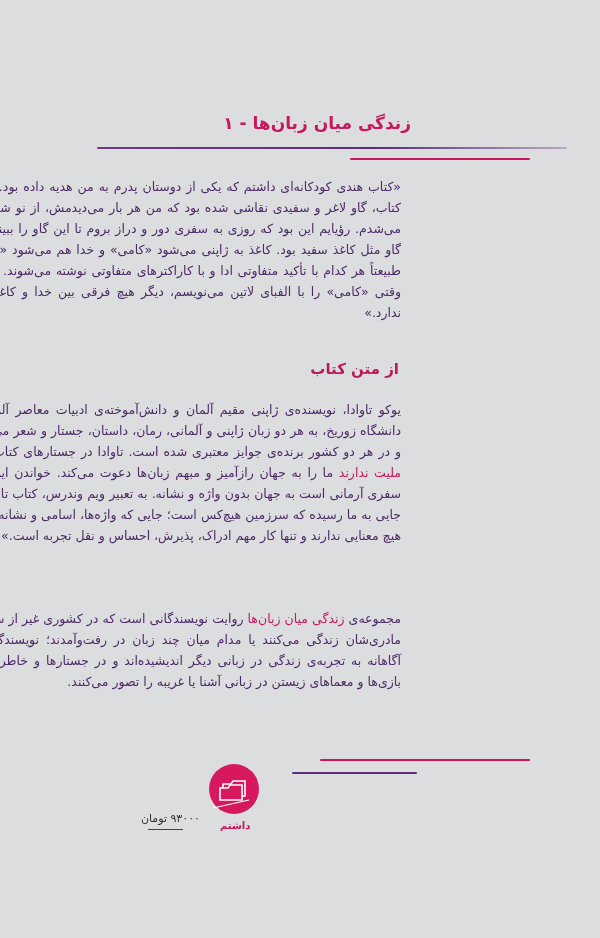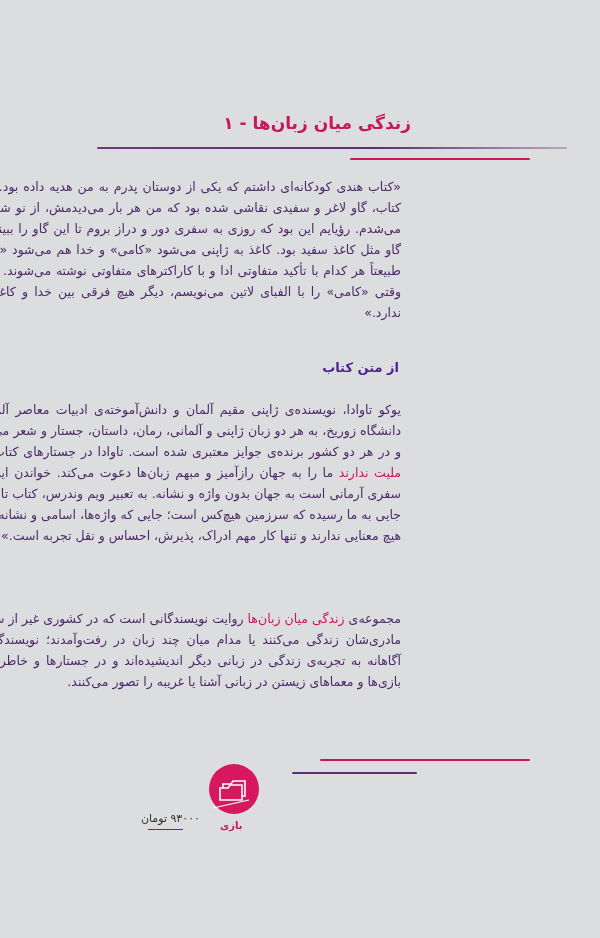--- a/index.html
+++ b/index.html
@@ -50,23 +50,23 @@
       text-align: justify;
       color: #4d2a68;
       font-size: 12.5px;
       line-height: 21px;
     }
     .quote-block { top: 176px; }
     .source-label {
       position: absolute;
       right: 77px;
       top: 360px;
-      color: #4c1d95;
+      color: #be185d;
       font-weight: bold;
-      font-size: 13px;
+      font-size: 15px;
       direction: rtl;
     }
     .bio-block { top: 399px; }
     .desc-block { top: 608px; }
     .highlight { color: #c8175d; }
     .line-red-bottom {
       left: 320px; top: 759px; width: 210px;
       background: #c8175d;
     }
     .line-purple-bottom {
@@ -158,19 +158,19 @@
   <div class="line line-red-bottom"></div>
   <div class="line line-purple-bottom"></div>
 
   <div class="publisher-logo">
     <svg width="50" height="50" viewBox="0 0 50 50">
       <path d="M14 20 L22 20 L24 17 L36 17 L36 32 L14 32 Z" fill="none" stroke="#ffffff" stroke-width="1.6"></path>
       <path d="M11 24 L19 24 L21 21 L33 21 L33 36 L11 36 Z" fill="#d8185e" stroke="#ffffff" stroke-width="1.6"></path>
       <path d="M4 44 L40 36" stroke="#ffffff" stroke-width="1.2"></path>
     </svg>
   </div>
-  <div class="publisher-name">بازی</div>
+  <div class="publisher-name">داشتم</div>
 
 
   <div class="price">۹۳۰۰۰ تومان</div>
   <div class="price-underline"></div>
 
 </div>
 
 </body></html>

